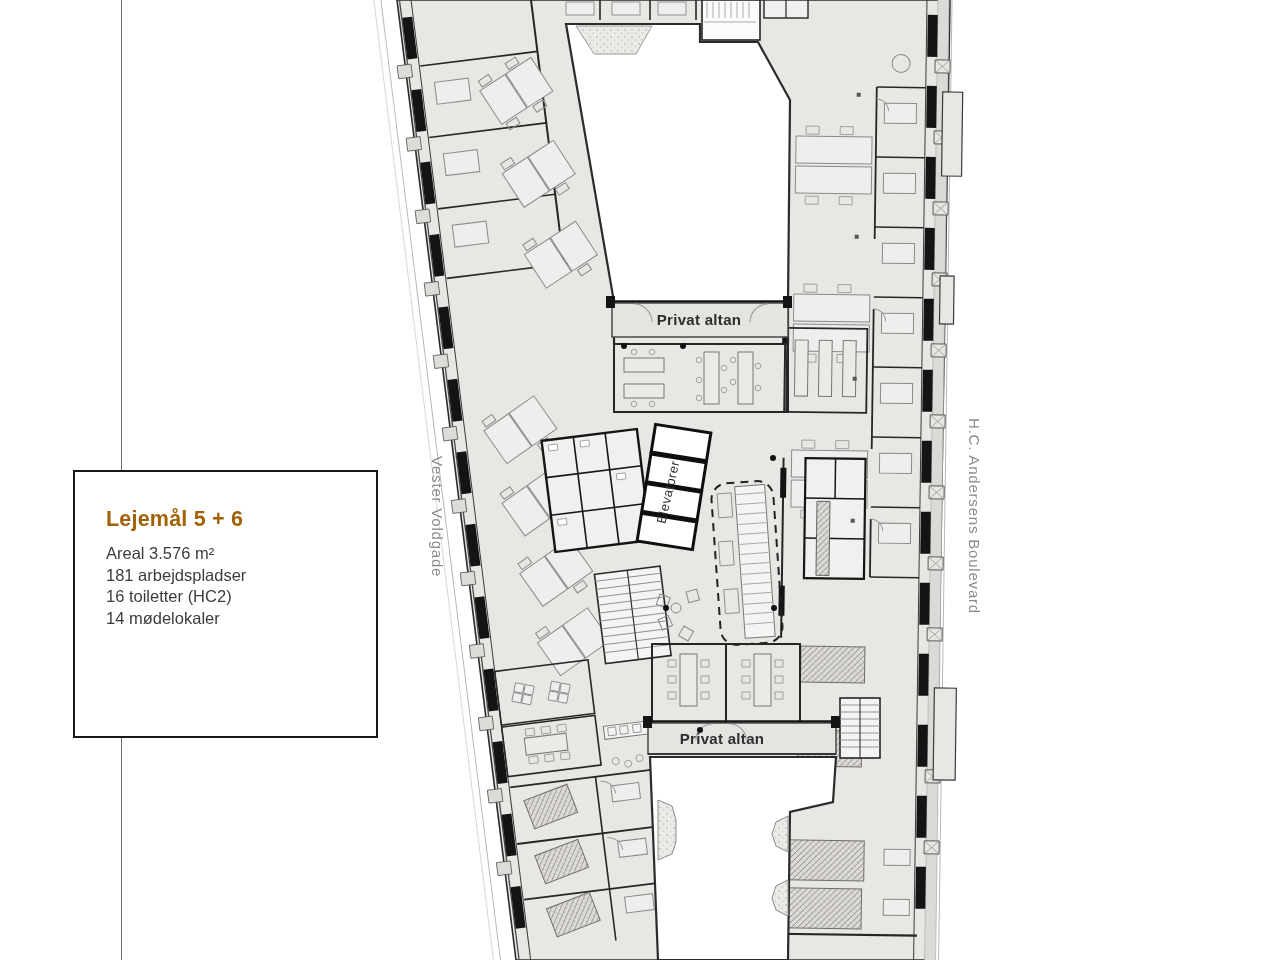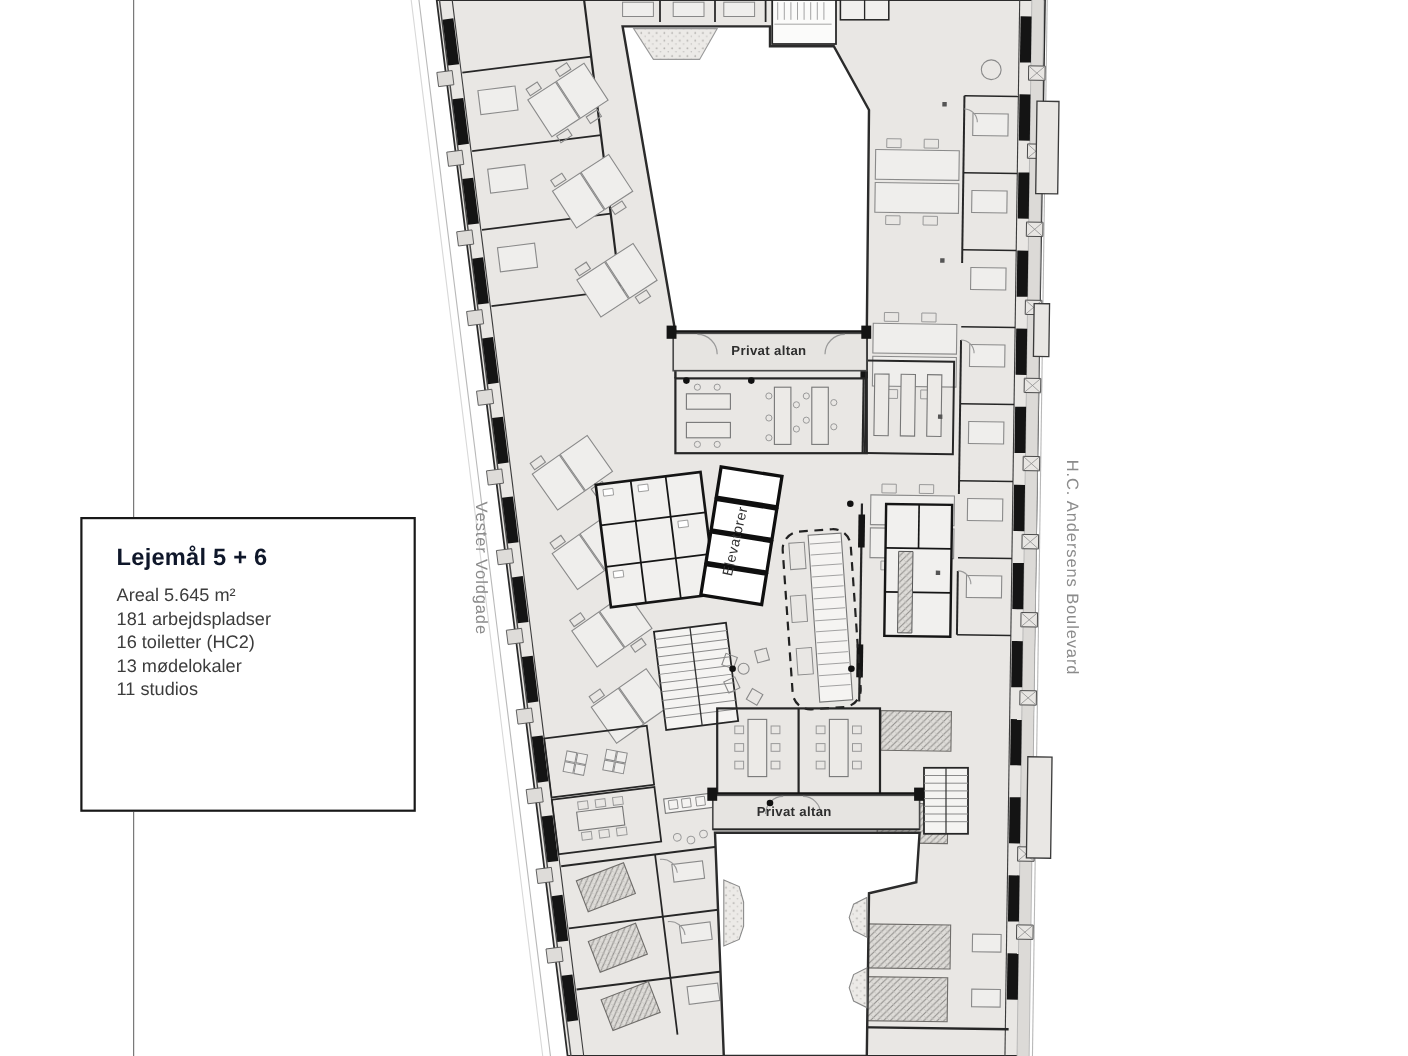--- a/index.html
+++ b/index.html
@@ -2,27 +2,27 @@
 <html><head>
 <meta charset="utf-8">
 <style>
   html,body{margin:0;padding:0;background:#fff;}
   .stage{position:relative;width:1280px;height:960px;overflow:hidden;background:#fff;
          font-family:"Liberation Sans",sans-serif;}
   .stage svg{position:absolute;left:0;top:0;}
   .vline{position:absolute;left:121px;top:0;width:1px;height:960px;background:#6b6b6b;z-index:1;}
   .infobox{position:absolute;left:73px;top:470px;width:305px;height:268px;background:#fff;
            border:2px solid #181818;box-sizing:border-box;padding:23px 8px 0 31px;z-index:5;}
-  .infobox .title{font-size:21.5px;font-weight:600;color:#0f172a;letter-spacing:.2px;margin:0 0 11px 0;}
+  .infobox .title{font-size:21.5px;font-weight:600;color:#a16207;letter-spacing:.2px;margin:12px 0 11px 0;}
   .infobox .ln{font-size:16.5px;color:#3c3c3c;line-height:21.6px;white-space:nowrap;}
   .street{position:absolute;writing-mode:vertical-rl;color:#8b8b8b;font-size:15px;
           letter-spacing:.8px;white-space:nowrap;z-index:2;}
   .street.left{left:429px;top:456px;}
   .street.right{left:966px;top:418px;}
-  .plan-label{position:absolute;font-size:12px;font-weight:600;color:#2e2e2e;letter-spacing:.3px;
+  .plan-label{position:absolute;font-size:15px;font-weight:600;color:#2e2e2e;letter-spacing:.3px;
               z-index:4;transform:translate(-50%,-50%);white-space:nowrap;}
   .lbl-balcony-top{left:699px;top:319px;}
   .lbl-balcony-bottom{left:722px;top:738px;}
   .lbl-elev{position:absolute;left:668px;top:492px;font-size:13px;font-weight:500;color:#303030;
             letter-spacing:.5px;z-index:4;transform:translate(-50%,-50%) rotate(-77deg);white-space:nowrap;}
 </style>
 </head>
 <body>
 
 <div class="stage">
@@ -526,25 +526,24 @@
         <circle cx="683" cy="346" r="3"></circle>
       <circle cx="773" cy="458" r="3"></circle>
         <circle cx="666" cy="608" r="3"></circle>
       <circle cx="774" cy="608" r="3"></circle>
         <circle cx="700" cy="730" r="3"></circle>
     </g>
   </svg>
 
   <div class="infobox">
     <div class="title">Lejemål 5 + 6</div>
-    <div class="ln">Areal 5.645 m²</div>
+    <div class="ln">Areal 3.576 m²</div>
     <div class="ln">181 arbejdspladser</div>
     <div class="ln">16 toiletter (HC2)</div>
-    <div class="ln">13 mødelokaler</div>
-    <div class="ln">11 studios</div>
+    <div class="ln">14 mødelokaler</div>
   </div>
 
   <div class="street left">Vester Voldgade</div>
   <div class="street right">H.C. Andersens Boulevard</div>
 
   <div class="plan-label lbl-balcony-top">Privat altan</div>
   <div class="plan-label lbl-balcony-bottom">Privat altan</div>
   <div class="lbl-elev">Elevatorer</div>
 
 </div>

